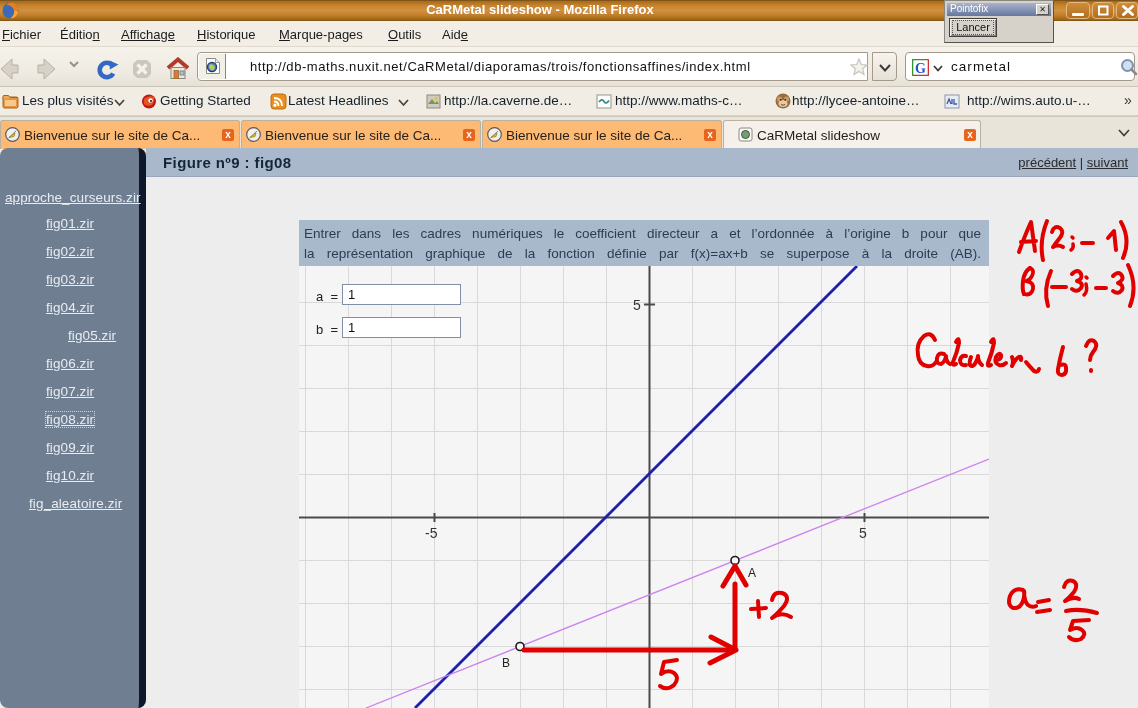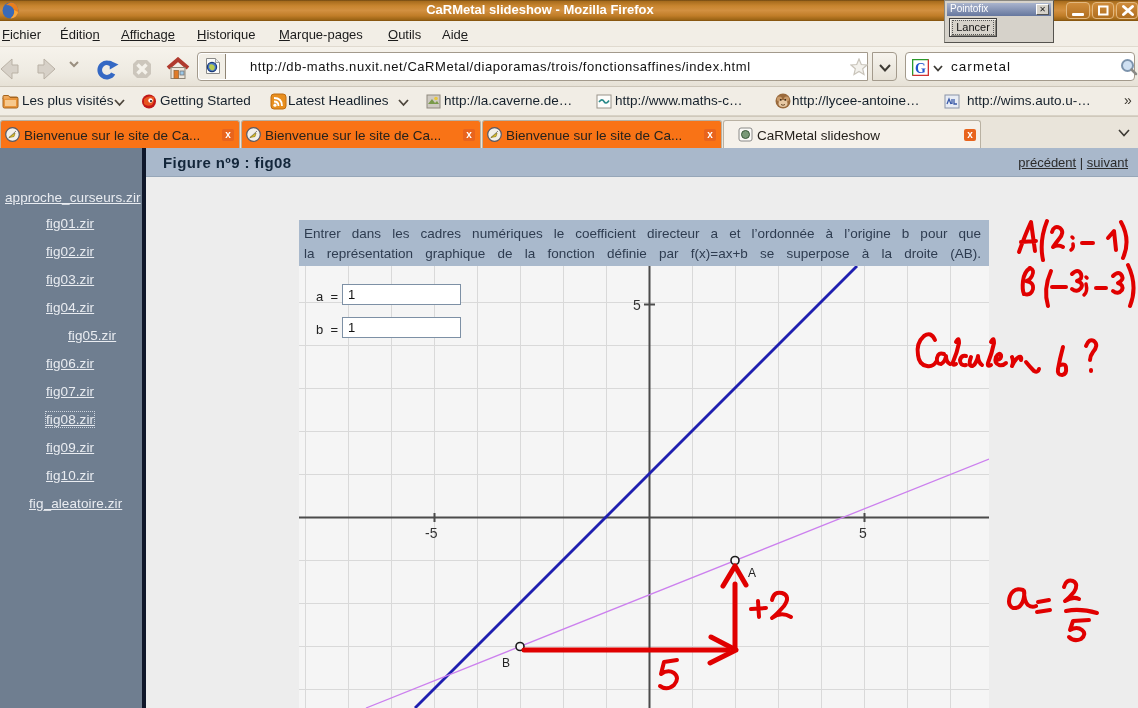--- a/index.html
+++ b/index.html
@@ -23,26 +23,26 @@
 #favbox { left:1px; top:1px; width:27px; height:25px; border-right:1px solid #8f8575; background:#f2efe7; border-radius:3px 0 0 3px; }
 #urltext { left:52px; top:6px; font-size:13px; color:#111; letter-spacing:0.55px; }
 #urldrop { left:872px; top:5px; width:25px; height:29px; background:linear-gradient(180deg,#f7f4ee,#e6e1d6); border:1px solid #a39a8c; border-radius:0 4px 4px 0; }
 #searchbar { left:905px; top:5px; width:230px; height:29px; background:#fff; border:1px solid #a39a8c; border-radius:4px; }
 #searchtext { left:45px; top:6px; font-size:13.5px; color:#111; letter-spacing:1.05px; }
 
 #bookmarks { left:0; top:87px; width:1138px; height:29px; background:#f1ede5; border-bottom:1px solid #d8d2c6; }
 .bm { position:absolute; top:6px; font-size:13.5px; color:#15202b; white-space:nowrap; }
 
 #tabbar { left:0; top:116px; width:1138px; height:32px; background:#e9e4da; border-top:1px solid #cfc8bb; }
-.tab { position:absolute; top:3px; height:29px; background:#f97316; border:1px solid #b9b1a2; border-bottom:none; border-radius:3px 3px 0 0; }
+.tab { position:absolute; top:3px; height:29px; background:#fdba74; border:1px solid #b9b1a2; border-bottom:none; border-radius:3px 3px 0 0; }
 .tab.active { background:#f5f1ea; }
 .tabtxt { position:absolute; left:23px; top:7px; font-size:13.5px; color:#26221d; white-space:nowrap; overflow:hidden; }
 .tabx { position:absolute; top:8px; width:12px; height:12px; font-size:10px; font-weight:bold; color:#fff; background:#e8641d; border-radius:2px; text-align:center; line-height:12px; }
 
-#sidebar { left:0; top:148px; width:146px; height:560px; background:#6f7e90; border-right:4px solid #0f172a; }
+#sidebar { left:0; top:148px; width:146px; height:560px; background:#6f7e90; border-right:7px solid #0f172a;border-radius:8px; }
 .slink { position:absolute; font-size:13.5px; letter-spacing:0.1px; color:#e9ecf1; text-decoration:underline; white-space:nowrap; }
 #cheader { left:146px; top:148px; width:992px; height:29px; background:#a9b8cb; border-bottom:1px solid #96a6b8; }
 #cheader b { position:absolute; left:17px; top:6px; font-size:15px; letter-spacing:0.4px; color:#13263a; }
 #navlinks { position:absolute; right:10px; top:7px; font-size:13px; color:#2b2b2b; }
 #navlinks span { text-decoration:underline; }
 #instruction { left:299px; top:220px; width:690px; height:46px; background:#a9b9cc; color:#2e3c50; font-size:13.5px; }
 .jline { position:absolute; left:5px; width:677px; text-align:justify; text-align-last:justify; white-space:nowrap; }
 #inprow_a { left:316px; top:289px; font-size:13px; color:#222; }
 #inprow_b { left:316px; top:322px; font-size:13px; color:#222; }
 .numbox { position:absolute; width:119px; height:21px; background:#fff; border:1px solid #7d90a5; font-size:13px; color:#111; padding:2px 0 0 5px; }

